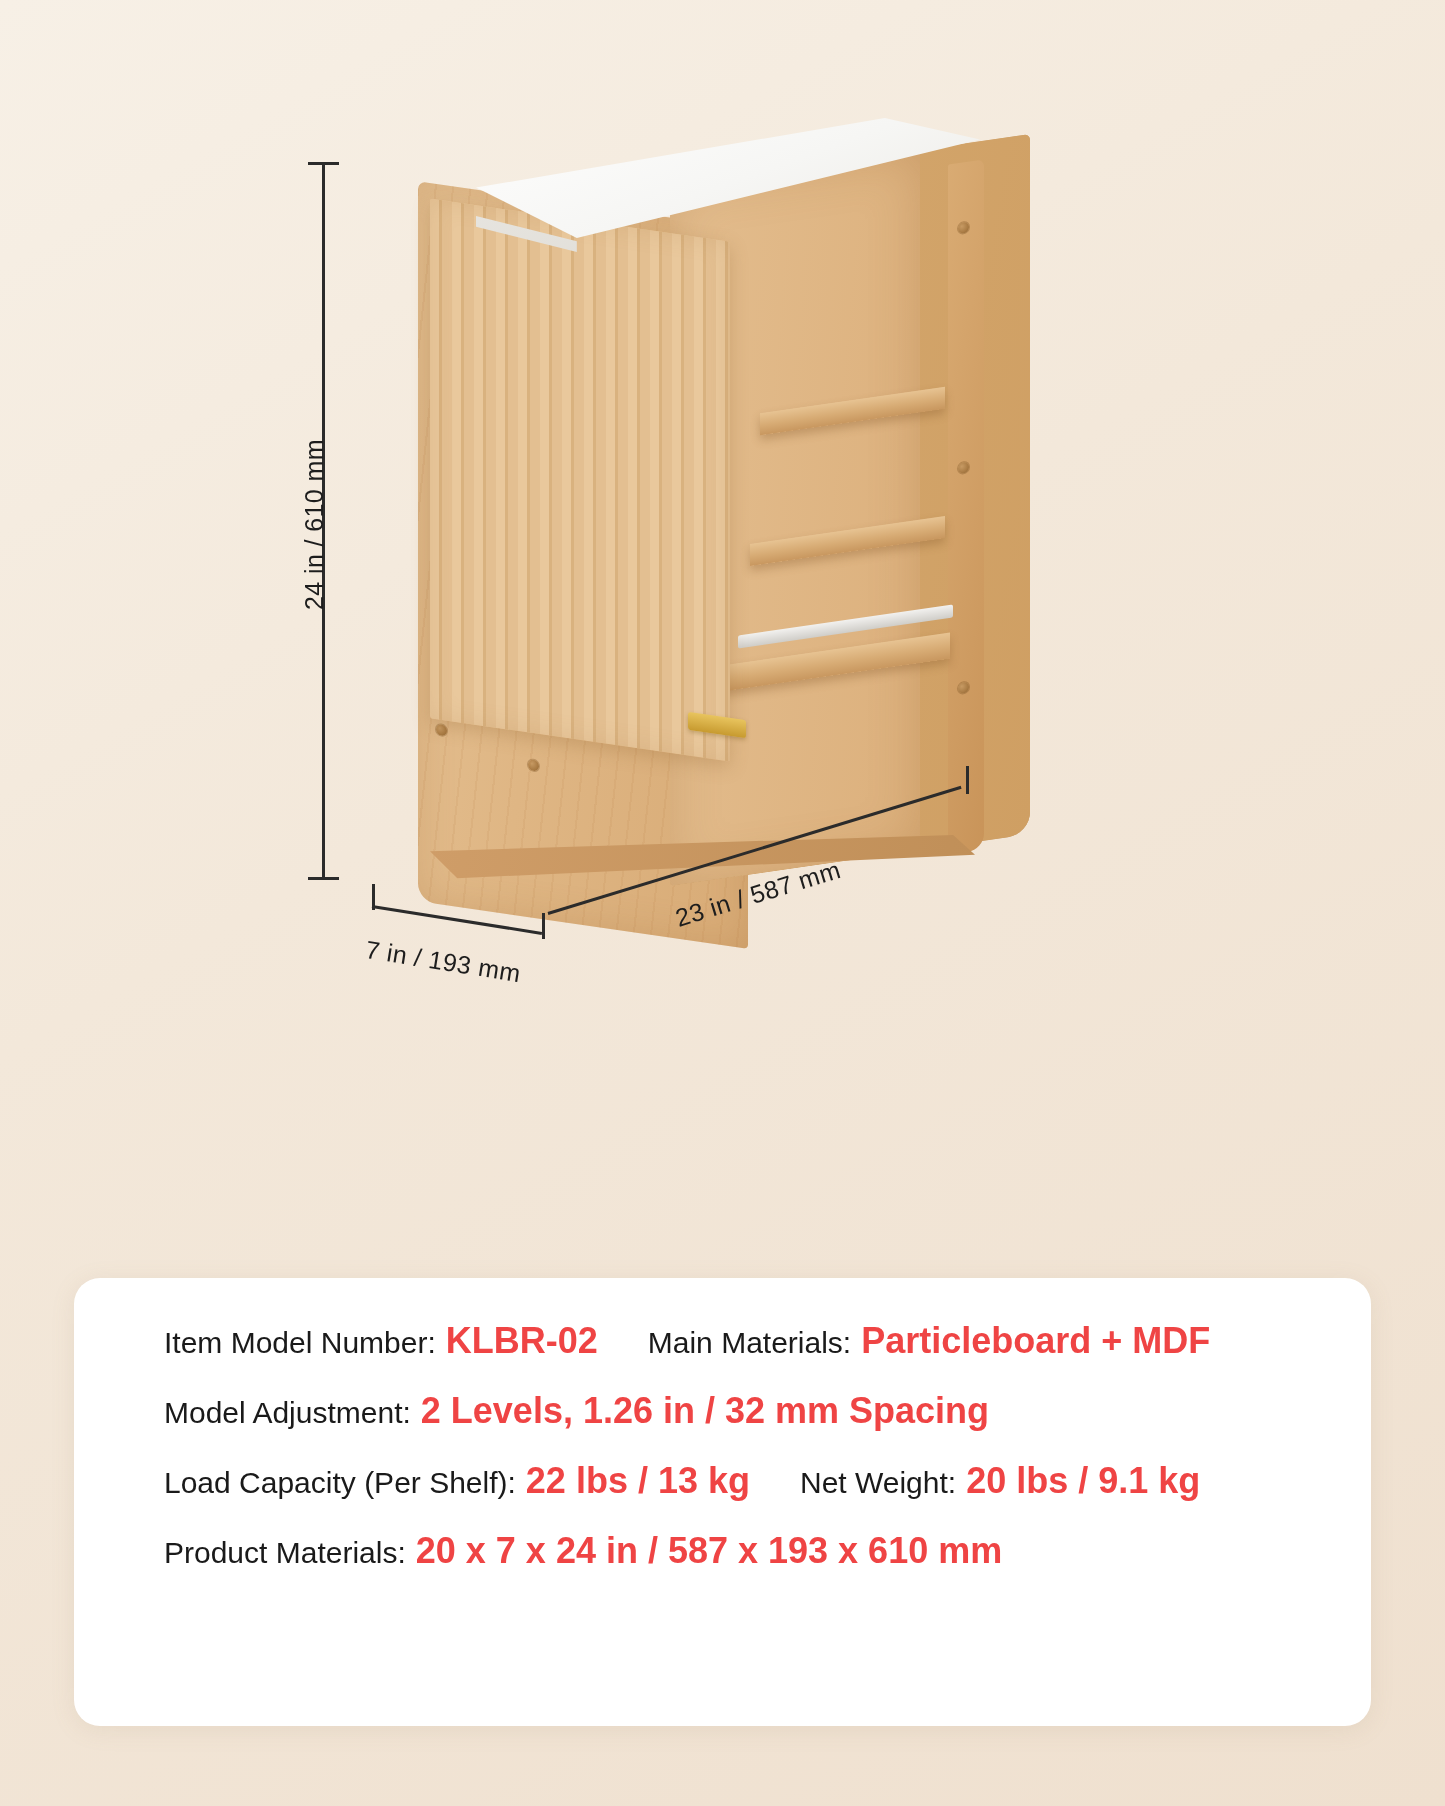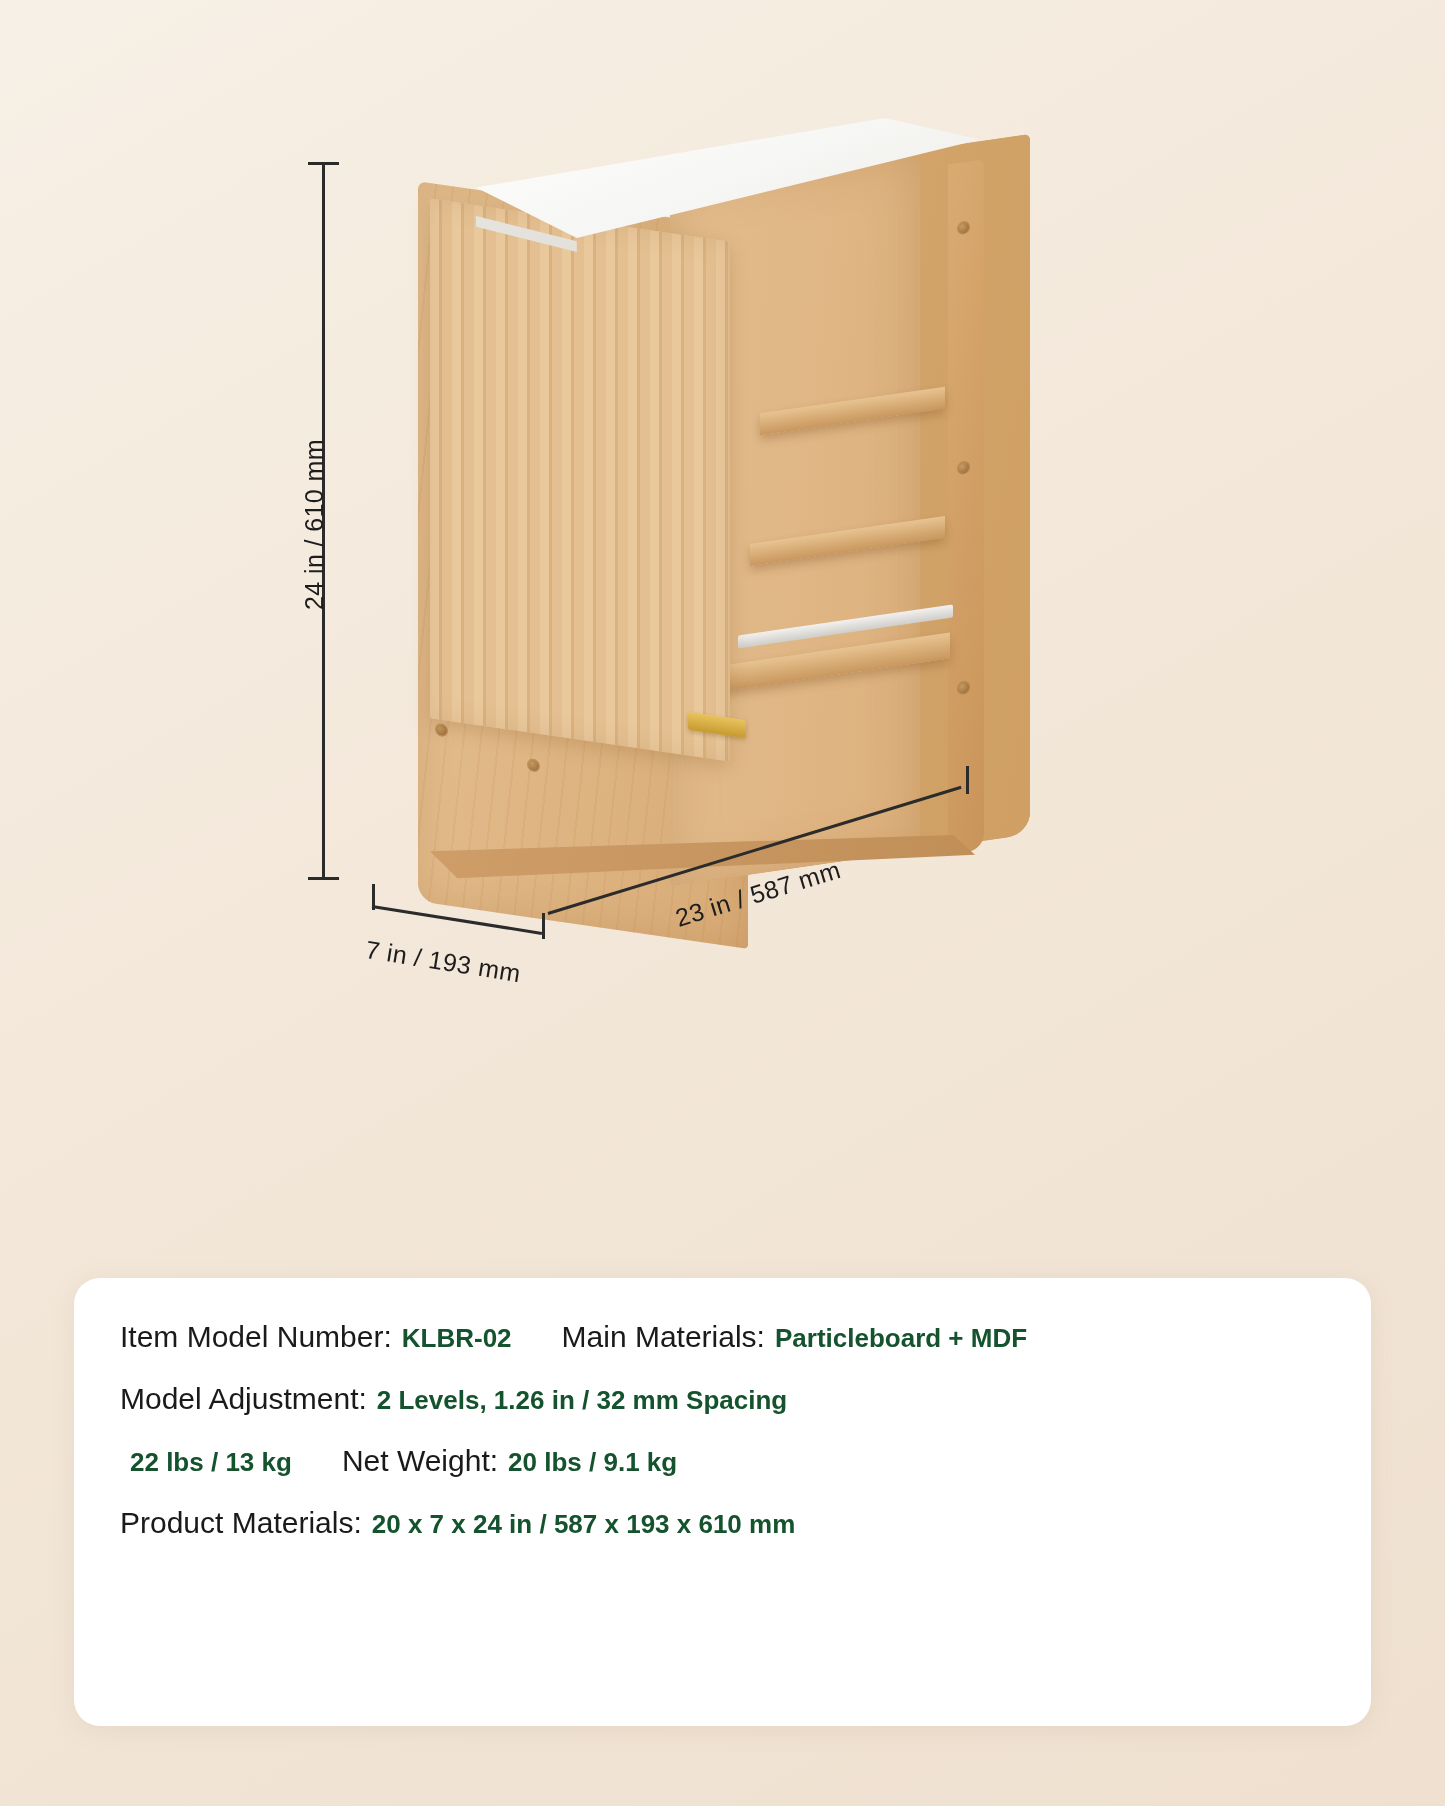--- a/index.html
+++ b/index.html
@@ -237,32 +237,33 @@
   .spec-row {
     display: flex;
     align-items: baseline;
     margin-bottom: 28px;
     flex-wrap: nowrap;
   }
   .spec-item {
     display: flex;
     align-items: baseline;
     white-space: nowrap;
+    margin-left: 44px;
   }
   .spec-item + .spec-item {
     margin-left: 50px;
   }
   .spec-label {
     font-size: 30px;
     color: #1a1a1a;
   }
   .spec-value {
-    font-size: 26px;
+    font-size: 36px;
     font-weight: bold;
-    color: #14532d;
+    color: #ef4444;
     margin-left: 10px;
   }
 </style>
 </head>
 <body>
 
 <div class="product-area">
 
   <div class="stage">
 
@@ -331,20 +332,21 @@
 
     <div class="spec-row">
       <div class="spec-item">
         <span class="spec-label">Model Adjustment:</span>
         <span class="spec-value">2 Levels, 1.26 in / 32 mm Spacing</span>
       </div>
     </div>
 
     <div class="spec-row">
       <div class="spec-item">
+        <span class="spec-label">Load Capacity (Per Shelf):</span>
         <span class="spec-value">22 lbs / 13 kg</span>
       </div>
       <div class="spec-item">
         <span class="spec-label">Net Weight:</span>
         <span class="spec-value">20 lbs / 9.1 kg</span>
       </div>
     </div>
 
     <div class="spec-row">
       <div class="spec-item">

